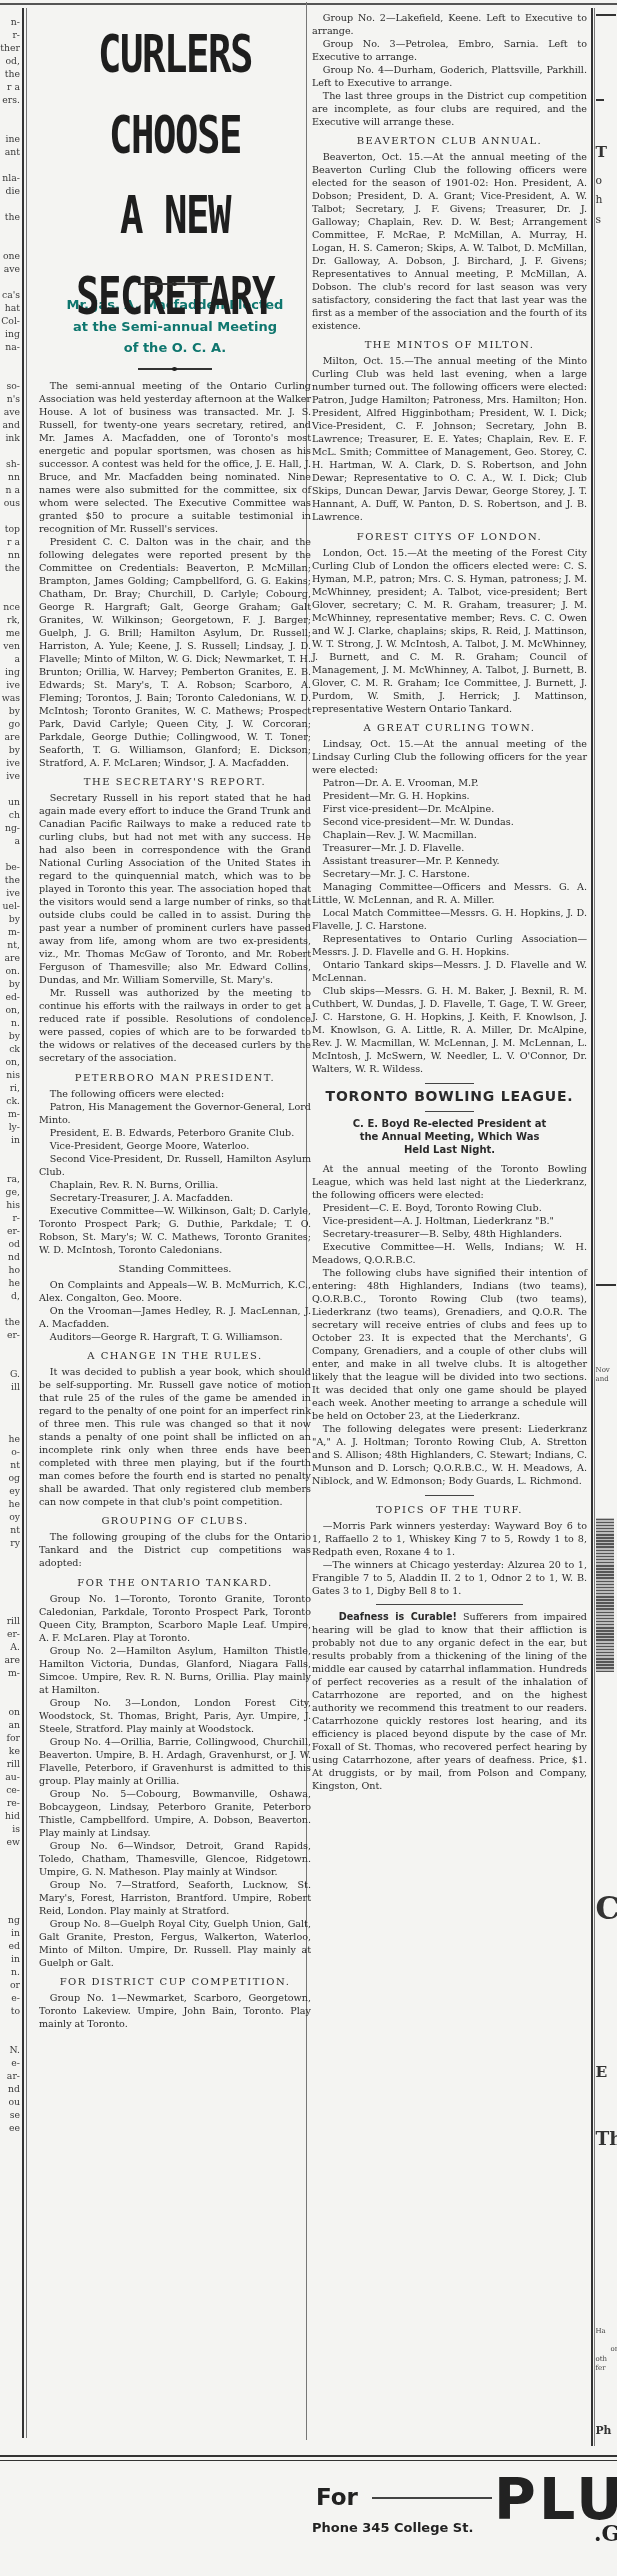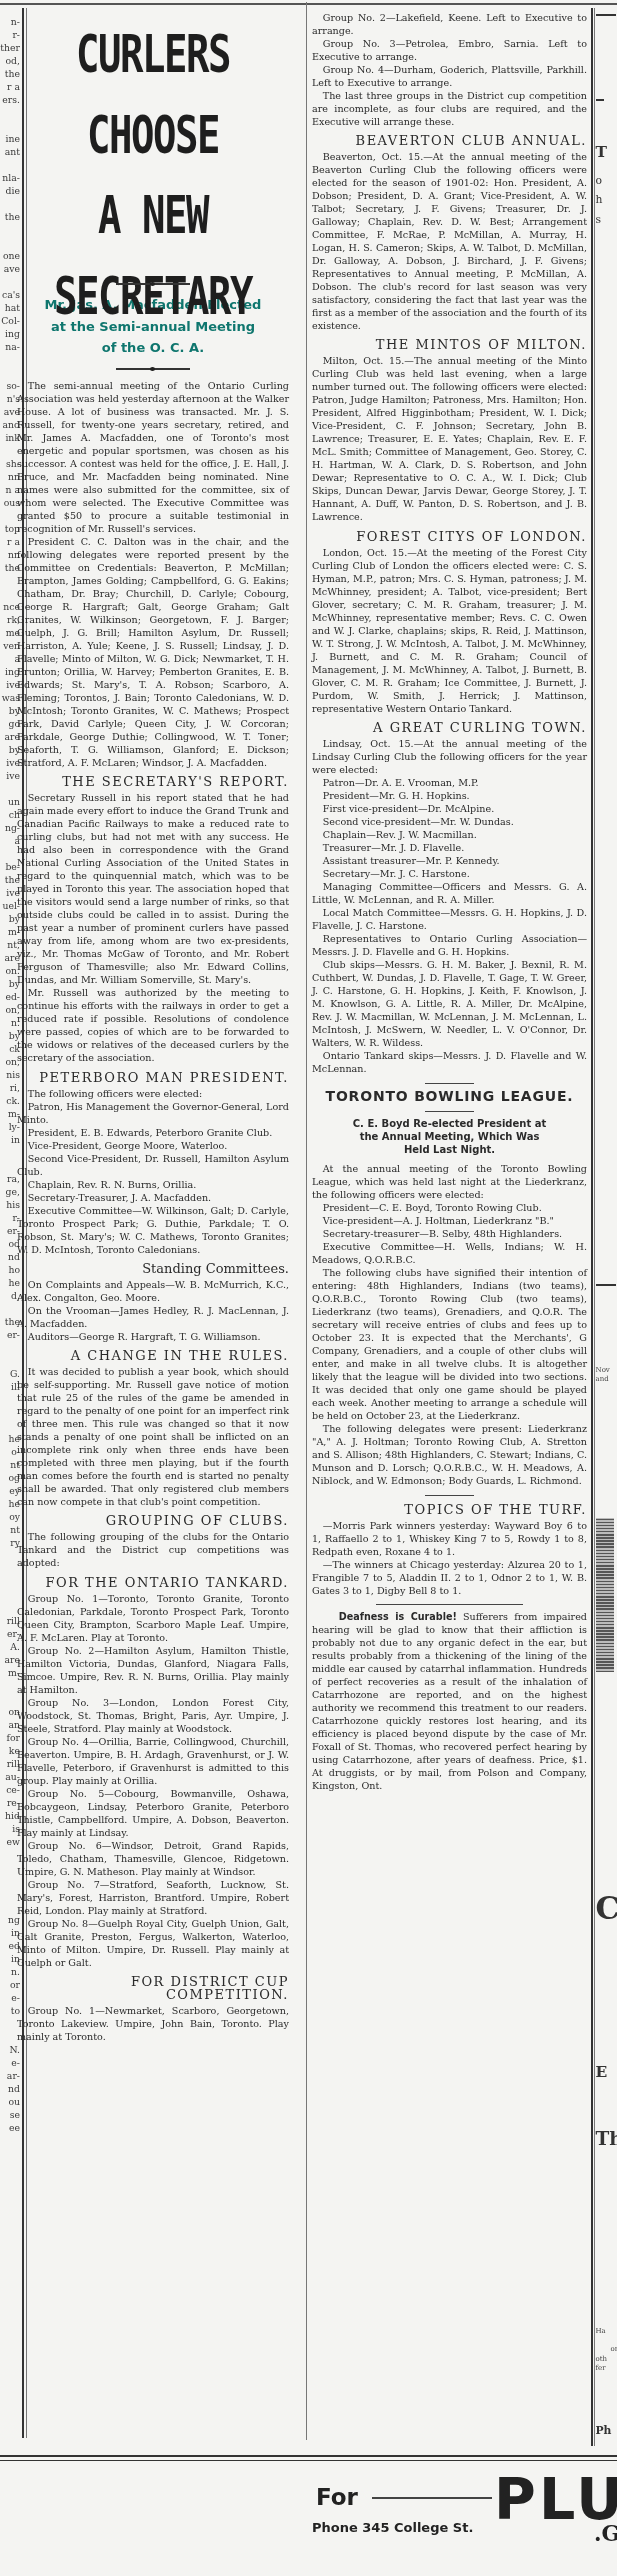--- a/index.html
+++ b/index.html
@@ -5,38 +5,38 @@
   html, body { margin:0; padding:0; background:#f4f4f2; }
   body { width:617px; height:2576px; position:relative; overflow:hidden;
          font-family:"DejaVu Serif","Liberation Serif",serif; color:#2a2a2a; }
   .page { position:absolute; left:0; top:0; width:617px; height:2576px; }
   .topline { position:absolute; left:0; top:3.1px; width:617px; height:1.5px; background:#555; }
   .leftstrip { position:absolute; left:0; top:15.4px; width:20px; height:2407px; overflow:hidden;
                font-size:9.3px; line-height:13px; color:#3a3a3a; text-align:right; }
   .rule-v { position:absolute; top:7.7px; width:2.3px; background:#333; }
   .rule-v.thin { width:0.8px; background:#777; }
   .col { position:absolute; top:10.8px; font-size:9.6px; line-height:13px; text-align:justify; }
-  .col1 { left:17px; width:272px; }
+  .col1 { left:26px; width:272px;padding-left:13px; }
   .col2 { left:312px; width:275px; }
   .rightstrip { position:absolute; left:594px; top:0; width:23px; height:2469px; overflow:hidden; }
   .rs-bar { position:absolute; left:2.3px; width:20px; height:2.3px; background:#333; }
   .rs-ch { position:absolute; left:1.5px; font-size:15.4px; font-weight:bold; color:#333; }
   .rs-small { position:absolute; left:1.5px; font-size:7px; line-height:9.3px; color:#444; }
   .rs-block { position:absolute; left:1.5px; width:18.5px; background:repeating-linear-gradient(0deg,#555 0 1.5px,#bbb 1.5px 3.1px); }
 
   .hl1 { font-family:"DejaVu Sans Mono","Liberation Mono",monospace; font-weight:bold; text-align:center;
          font-size:39px; line-height:62px; letter-spacing:-1.5px; transform:scaleY(1.3); transform-origin:top;
          color:#1e1e1e; margin:4.6px 0 20px 0; }
   .dash { width:74px; height:1.5px; background:#333; margin:9.3px auto; position:relative; }
   .dash::after { content:""; position:absolute; left:34px; top:-1.5px; width:5.4px; height:4.6px; background:#222; border-radius:50%; }
   .deck { font-family:"DejaVu Sans","Liberation Sans",sans-serif; font-weight:bold; text-align:center;
           font-size:13px; line-height:21.6px; color:#0f766e; }
   p { margin:0; text-indent:10.8px; }
   p.list { text-indent:10.8px; }
-  .sub { text-align:right; text-indent:0; font-size:13px; letter-spacing:1.5px; margin:6.2px 0 3.1px 0; text-transform:uppercase; }
+  .sub { text-align:center; text-indent:0; font-size:10px; letter-spacing:1.5px; margin:6.2px 0 3.1px 0; text-transform:uppercase; }
   .sub.small { letter-spacing:0; text-transform:none; }
   .sub2 { font-family:"DejaVu Sans","Liberation Sans",sans-serif; font-weight:bold; text-align:center;
           font-size:14px; letter-spacing:0.8px; margin:6.2px 0 6.2px; }
   .deck2 { font-family:"DejaVu Sans","Liberation Sans",sans-serif; font-weight:bold; text-align:center;
            font-size:10px; line-height:13px; margin:3.1px 0 6.2px; }
   .sep { width:49px; height:1.5px; background:#444; margin:7.7px auto 4.6px; }
   .sep.long { width:147px; height:0.8px; }
   .lead { font-family:"DejaVu Sans","Liberation Sans",sans-serif; font-weight:bold;margin-left:16px; }
 
   .adrule { position:absolute; left:0; width:617px; height:1.5px; background:#333; }
@@ -305,22 +305,22 @@
         <p class="list">President—Mr. G. H. Hopkins.</p>
         <p class="list">First vice-president—Dr. McAlpine.</p>
         <p class="list">Second vice-president—Mr. W. Dundas.</p>
         <p class="list">Chaplain—Rev. J. W. Macmillan.</p>
         <p class="list">Treasurer—Mr. J. D. Flavelle.</p>
         <p class="list">Assistant treasurer—Mr. P. Kennedy.</p>
         <p class="list">Secretary—Mr. J. C. Harstone.</p>
         <p class="list">Managing Committee—Officers and Messrs. G. A. Little, W. McLennan, and R. A. Miller.</p>
         <p class="list">Local Match Committee—Messrs. G. H. Hopkins, J. D. Flavelle, J. C. Harstone.</p>
         <p class="list">Representatives to Ontario Curling Association—Messrs. J. D. Flavelle and G. H. Hopkins.</p>
+        <p class="list">Ontario Tankard skips—Messrs. J. D. Flavelle and W. McLennan.</p>
         <p class="list">Club skips—Messrs. G. H. M. Baker, J. Bexnil, R. M. Cuthbert, W. Dundas, J. D. Flavelle, T. Gage, T. W. Greer, J. C. Harstone, G. H. Hopkins, J. Keith, F. Knowlson, J. M. Knowlson, G. A. Little, R. A. Miller, Dr. McAlpine, Rev. J. W. Macmillan, W. McLennan, J. M. McLennan, L. McIntosh, J. McSwern, W. Needler, L. V. O'Connor, Dr. Walters, W. R. Wildess.</p>
-        <p class="list">Ontario Tankard skips—Messrs. J. D. Flavelle and W. McLennan.</p>
       </div>
 
     <div class="sep"></div>
     <div class="sub2">TORONTO BOWLING LEAGUE.</div>
     <div class="sep"></div>
     <div class="deck2">
       <div>C. E. Boyd Re-elected President at</div>
       <div>the Annual Meeting, Which Was</div>
       <div>Held Last Night.</div>
     </div>

